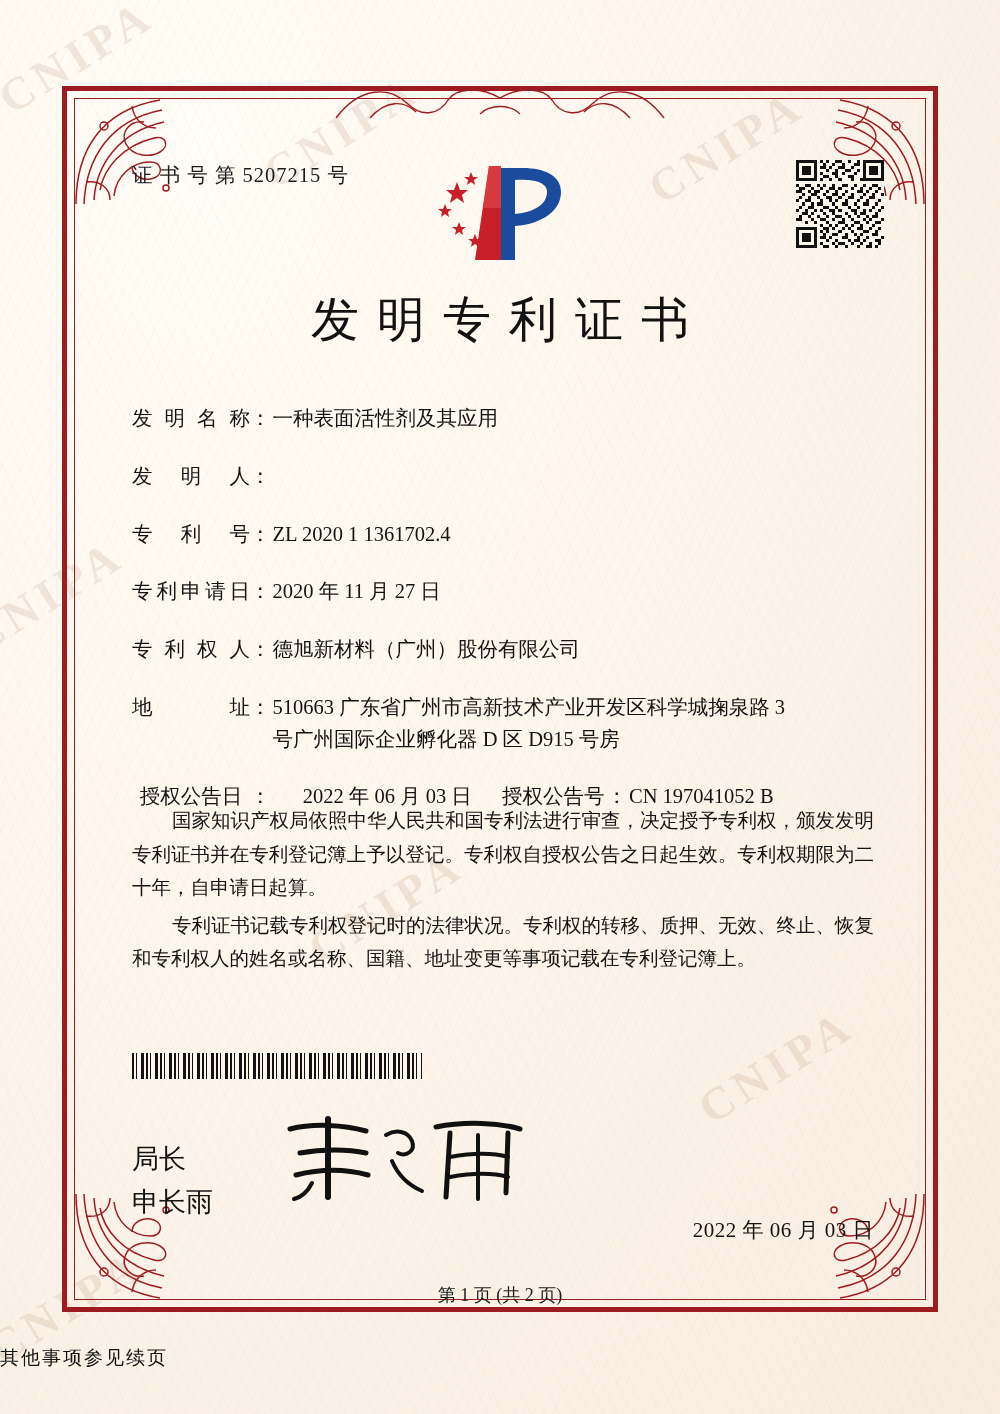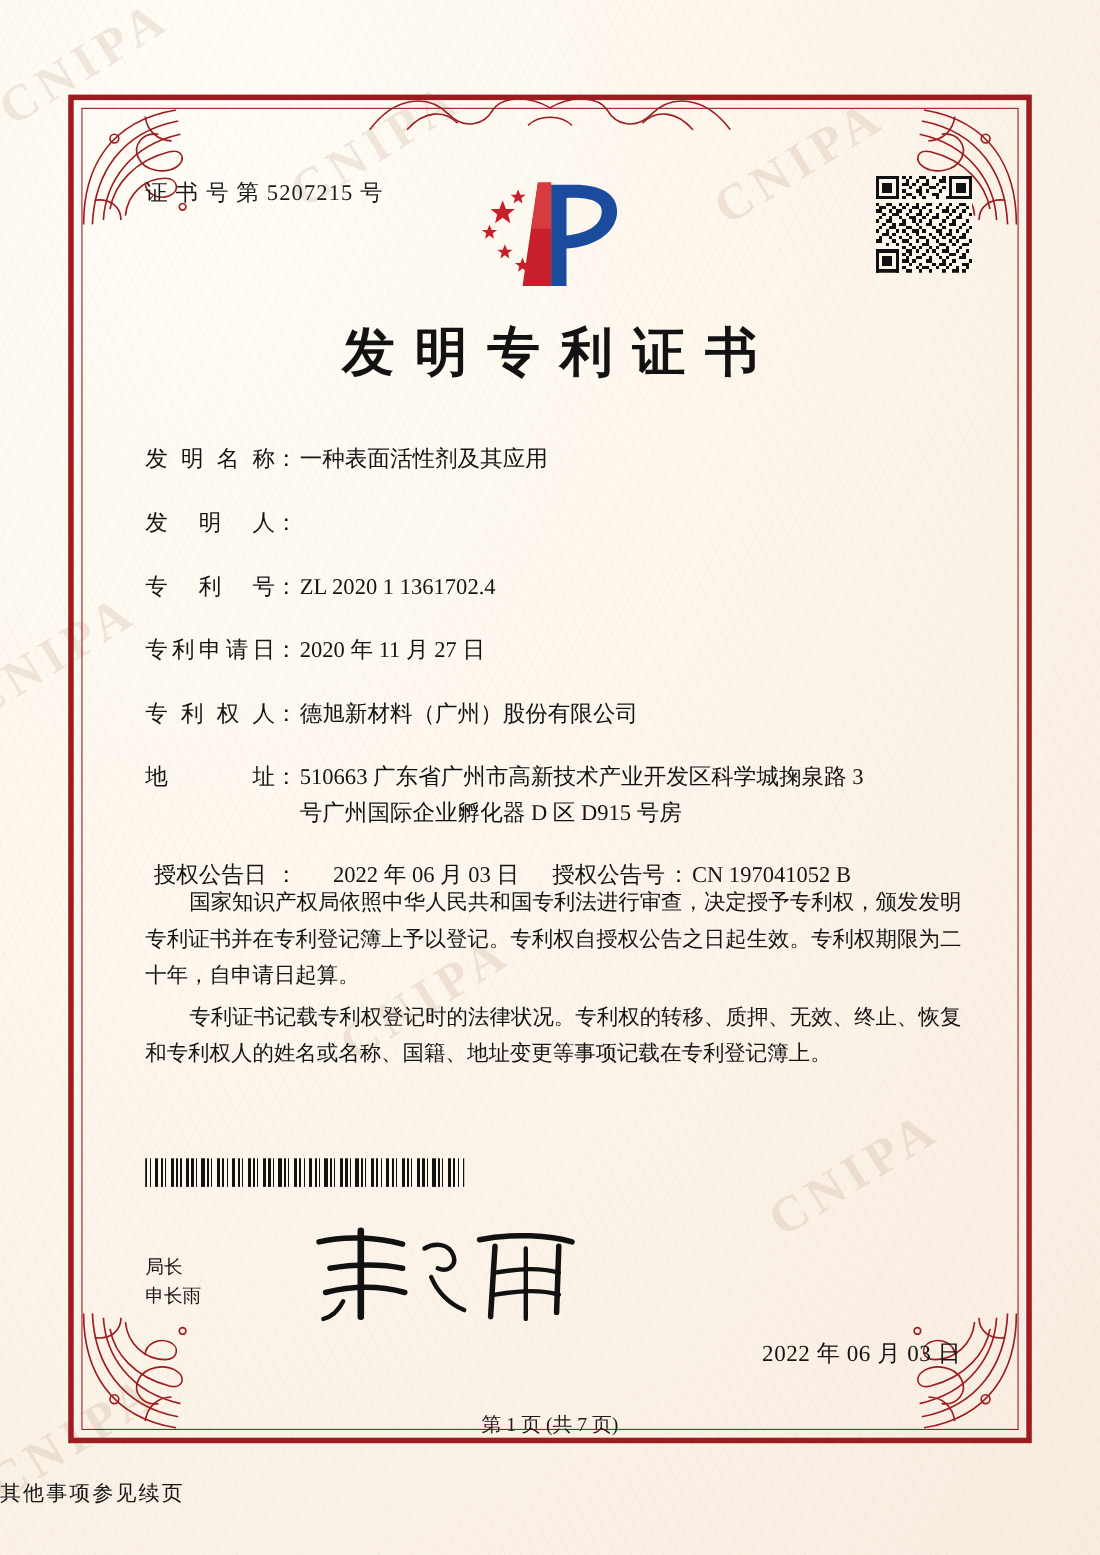--- a/index.html
+++ b/index.html
@@ -110,21 +110,21 @@
     transform: translateX(-50%);
     width: 170px; height: 110px;
   }
 
   .cert-title {
     position: absolute;
     left: 0; right: 0;
     top: 190px;
     text-align: center;
     font-size: 48px;
-    font-weight: bold;
+    font-weight: normal;
     letter-spacing: 18px;
     color: #121212;
     text-indent: 18px;
     font-family: "Liberation Serif", serif;
   }
 
   .fields {
     position: absolute;
     left: 58px; top: 305px;
     right: 52px;
@@ -181,21 +181,21 @@
       #121212 4px, #121212 5px,
       #fdf6ec 5px, #fdf6ec 9px,
       #121212 9px, #121212 12px,
       #fdf6ec 12px, #fdf6ec 14px
     );
   }
 
   .sign-block {
     position: absolute;
     left: 58px; top: 1040px;
-    font-size: 17px;
+    font-size: 27px;
     color: #131313;
     line-height: 1.6;
   }
 
   .signature {
     position: absolute;
     left: 200px; top: 1015px;
     width: 260px; height: 90px;
   }
 
@@ -650,17 +650,17 @@
         <path d="M176 20 L172 84" stroke-width="5"></path>
         <path d="M234 20 L232 80" stroke-width="5"></path>
         <path d="M176 44 C 198 40, 220 40, 234 44" stroke-width="4"></path>
         <path d="M176 64 C 198 60, 220 60, 234 64" stroke-width="4"></path>
         <path d="M204 22 L204 86" stroke-width="4"></path>
       </g>
     </svg>
 
     <div class="issue-date">2022 年 06 月 03 日</div>
 
-    <div class="page-no">第 1 页 (共 7 页)</div>
+    <div class="page-no">第 1 页 (共 2 页)</div>
   </div>
 
   <div class="footer-note">其他事项参见续页</div>
 </div>
 
 </body></html>

